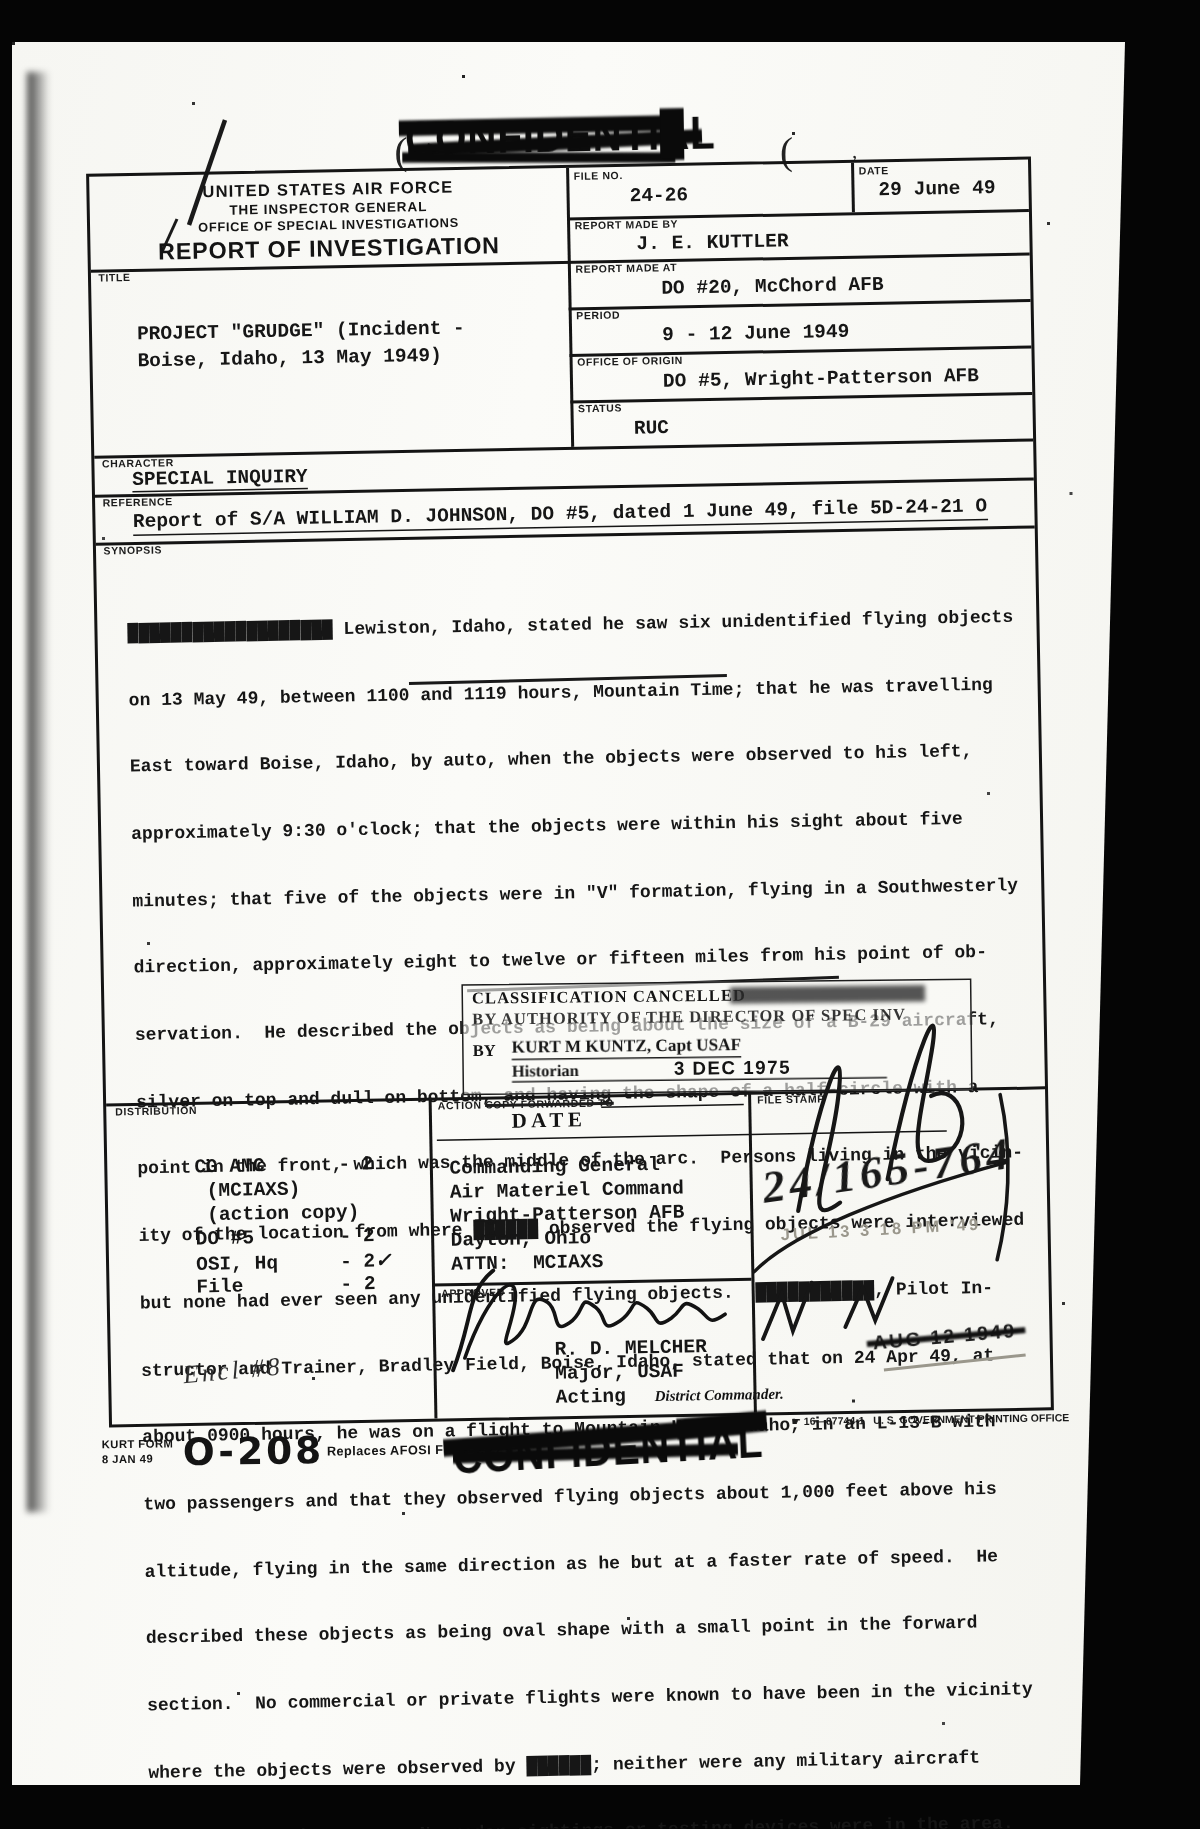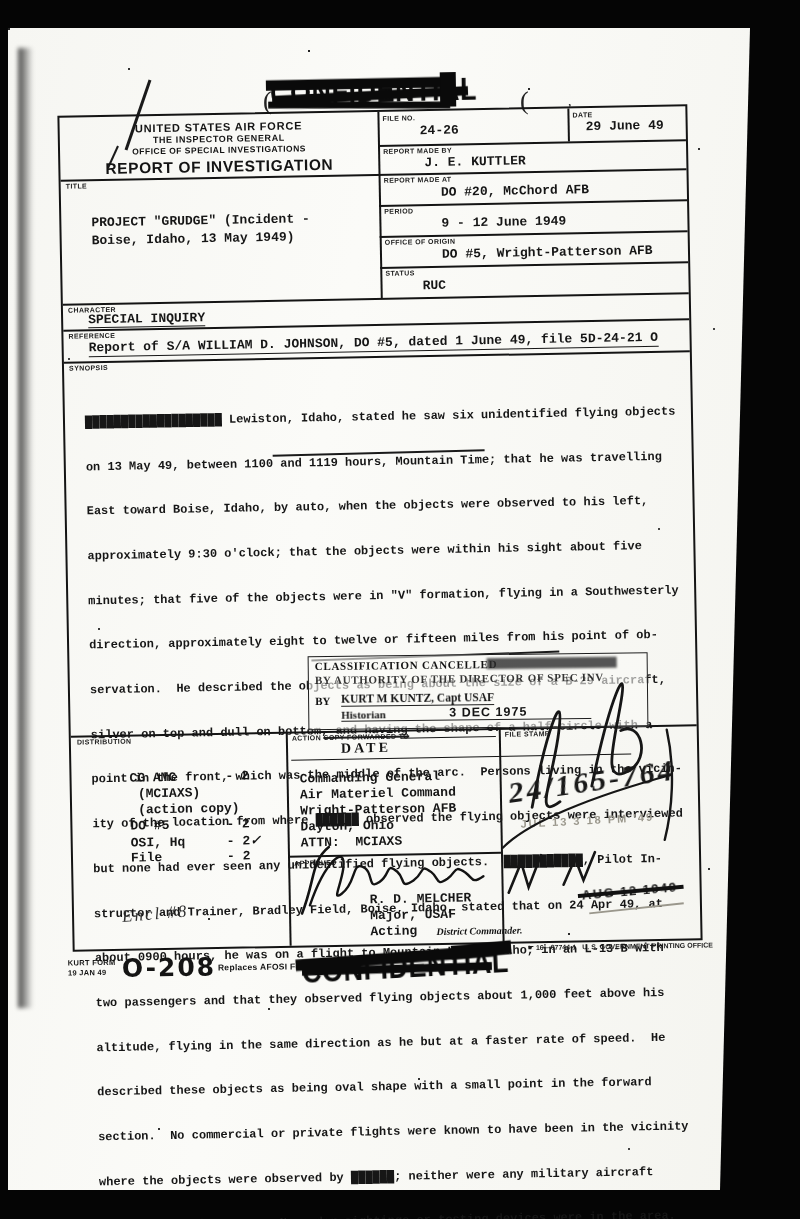--- a/index.html
+++ b/index.html
@@ -275,21 +275,21 @@
         <path d="M30,210 C55,185 120,160 200,140" stroke="#161616" stroke-width="2.2" fill="none" stroke-linecap="round"></path>
         <path d="M35,255 L48,225 L55,250 L68,218" stroke="#161616" stroke-width="2.6" fill="none" stroke-linecap="round"></path>
         <path d="M90,248 L102,222 L110,244 L122,216" stroke="#161616" stroke-width="2.6" fill="none" stroke-linecap="round"></path>
         <path d="M196,95 C204,135 200,175 192,205" stroke="#161616" stroke-width="2.4" fill="none" stroke-linecap="round"></path>
       </svg>
     </div>
   </div>
 
   <div class="footer">
     <span class="f-small" style="left:8px;top:4px">KURT FORM</span>
-    <span class="f-small" style="left:8px;top:14px">19 JAN 49</span>
+    <span class="f-small" style="left:8px;top:14px">8 JAN 49</span>
     <span class="f-num">O-208</span>
     <span class="f-small" style="left:158px;top:10px;font-size:8.5px">Replaces AFOSI Form 4, 22</span>
     <span class="gpo">
       <span>☛</span>
       <span>16—07744-1</span> &nbsp;
       <span>U. S. GOVERNMENT PRINTING OFFICE</span>
     </span>
 
     <div class="conf" style="left:242px;top:2px;transform:scaleY(1.15) rotate(-2deg)">
       <span>CONFIDENTIAL</span>

